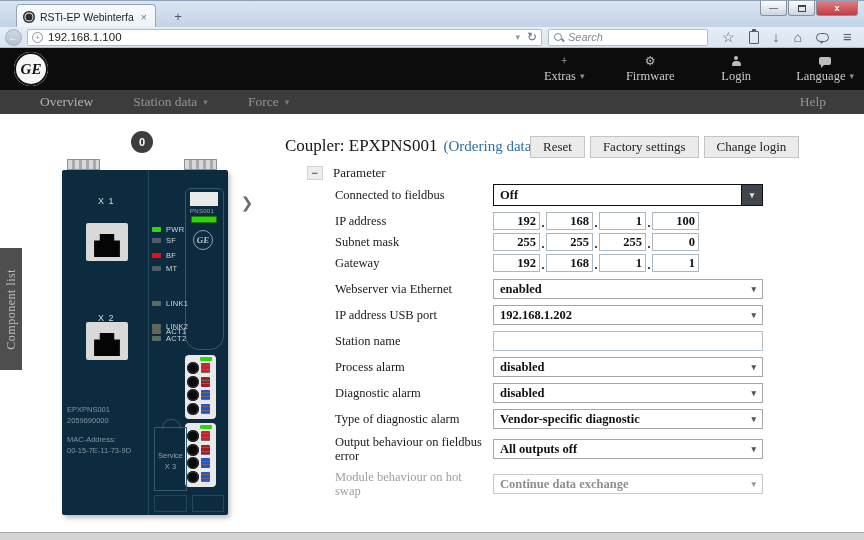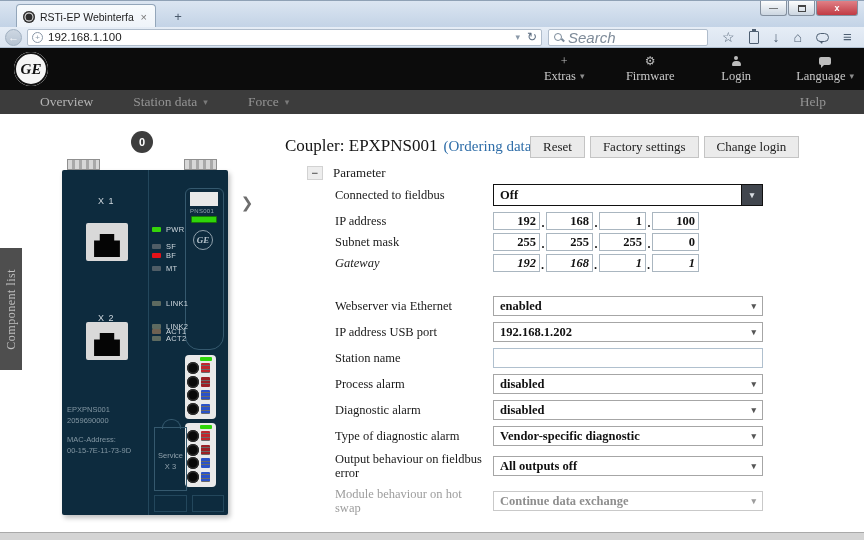--- a/index.html
+++ b/index.html
@@ -41,21 +41,21 @@
   .urltext { font-size:11.5px; color:#1a1a1a; flex:1; }
   .urlcaret { color:#8a98a8; font-size:9px; }
   .reload { color:#5a6b7f; font-size:12px; margin-left:2px; }
   .searchfield { height:17px; flex:0 0 160px; margin-left:6px; background:#fff; border:1px solid #b0bdcc;
                  border-radius:2px; display:flex; align-items:center; padding:0 5px; gap:5px; }
   .mag { position:relative; width:9px; height:9px; flex:0 0 9px; }
   .mag::before { content:""; position:absolute; left:0; top:0; width:6px; height:6px;
                  border:1.4px solid #7b8a9a; border-radius:50%; }
   .mag::after { content:""; position:absolute; left:6.5px; top:6.5px; width:3.5px; height:1.6px;
                 background:#7b8a9a; transform:rotate(45deg); }
-  .searchph { font-size:15px; font-style:italic; color:#7e8b99; }
+  .searchph { font-size:11px; font-style:italic; color:#7e8b99; }
   .chromeicons { display:flex; align-items:center; gap:14px; margin-left:14px; color:#4e5f72; }
   .ci { font-size:14px; line-height:14px; }
   .clipboard { width:10px; height:13px; border:1.4px solid #4e5f72; border-radius:1px; position:relative; }
   .clipboard::before { content:""; position:absolute; left:2px; top:-2.5px; width:4px; height:2px;
                        background:#4e5f72; }
   .bubble { width:13px; height:9px; border:1.4px solid #4e5f72; border-radius:7px; position:relative; }
   .bubble::after { content:""; position:absolute; left:2px; bottom:-3px; border-left:3px solid transparent;
                    border-right:1px solid transparent; border-top:3px solid #4e5f72; }
   .hamb { font-size:15px; font-weight:bold; }
 
@@ -164,21 +164,21 @@
   .frow.focused .sel .darkbox { position:absolute; right:0; top:0; bottom:0; width:21px; background:#41464e;
                 border-left:1px solid #111; display:flex; align-items:center; justify-content:center; }
   .frow.focused .sel .darkbox .arrow { position:static; transform:none; color:#d9dde2; }
   .frow.disabled .sel { border-color:#c9c9c9; color:#8e8e8e; }
   .frow.disabled .sel .arrow { color:#9d9d9d; }
   .ipgroup { display:flex; align-items:flex-end; }
   .octet { width:47px; height:18px; border:1px solid #aab6c0; background:#fff; font-weight:bold;
            font-size:12.5px; color:#111; text-align:right; padding:0 3px; line-height:16px; }
   .ipdot { width:6px; text-align:center; font-weight:bold; font-size:12px; color:#111; line-height:14px; }
   .txtinput { height:20px; border:1px solid #b0c0ce; background:#fff; }
-  .m-sel { margin-bottom:6px; } .m-ip { margin-bottom:3px; } .m-ip-last { margin-bottom:24px;font-style:italic; }
+  .m-sel { margin-bottom:6px; } .m-ip { margin-bottom:3px; } .m-ip-last { margin-bottom:7px; }
 
   .bottom-strip { position:absolute; left:0; bottom:0; width:864px; height:8px; background:#d4d4d4;
                   border-top:1px solid #a9a9a9; }
 </style>
 </head>
 <body>
 
 <div id="app">
 
   <div class="tabbar">
@@ -283,21 +283,21 @@
 
     <div class="portlabel" style="left:36px; top:26px">X 1</div>
     <div class="rj45" style="top:53px">
         <div class="jack"></div>
       </div>
     <div id="status-leds">
         <div class="ledrow" style="left: 90px; top: 55px;">
           <span class="ledsq" style="background: rgb(53, 212, 10);"></span>
           <span class="ledtxt">PWR</span>
         </div>
-        <div class="ledrow" style="left: 90px; top: 72px;">
+        <div class="ledrow" style="left: 90px; top: 66px;">
           <span class="ledsq" style="background: rgb(79, 93, 102);"></span>
           <span class="ledtxt">SF</span>
         </div>
         <div class="ledrow" style="left: 90px; top: 81px;">
           <span class="ledsq" style="background: rgb(227, 18, 25);"></span>
           <span class="ledtxt">BF</span>
         </div>
         <div class="ledrow" style="left: 90px; top: 94px;">
           <span class="ledsq" style="background: rgb(79, 93, 102);"></span>
           <span class="ledtxt">MT</span>

